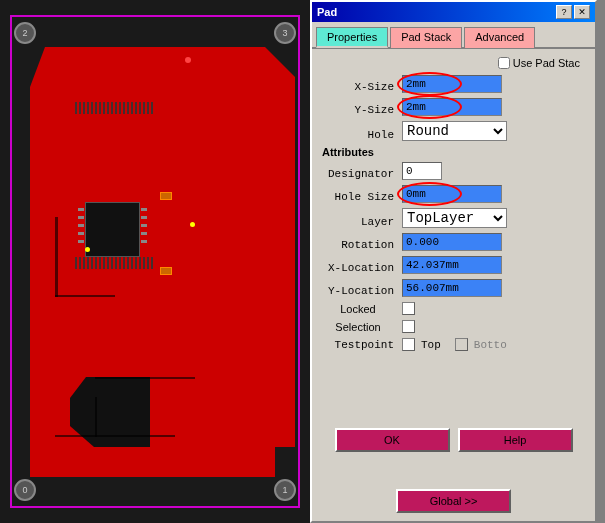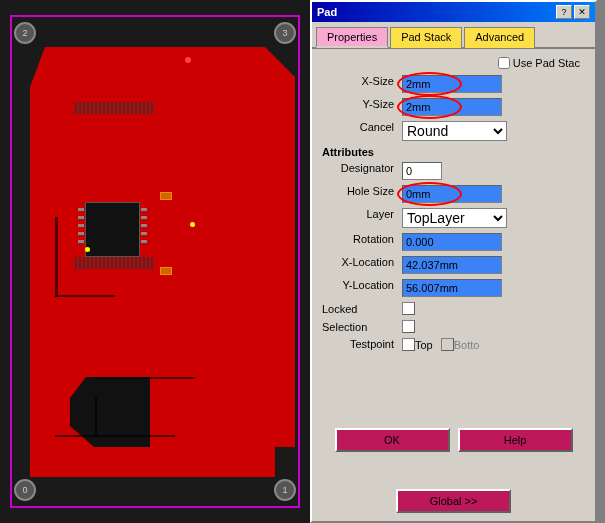--- a/index.html
+++ b/index.html
@@ -231,32 +231,32 @@
     
     .tab-bar {
       display: flex;
       padding: 4px 4px 0 4px;
       background: #d4d0c8;
       border-bottom: 2px solid #808080;
     }
 
     .tab {
       padding: 3px 10px;
-      background: #fde047;
+      background: #fca5a5;
       border: 1px solid #808080;
       border-bottom: none;
       margin-right: 2px;
       cursor: pointer;
       font-size: 11px;
       position: relative;
       top: 1px;
     }
 
     .tab.active {
-      background: #f9a8d4;
+      background: #5eead4;
       border-bottom: 2px solid #d4d0c8;
       z-index: 1;
       font-weight: normal;
     }
 
     .tab-content {
       padding: 8px 10px;
     }
 
     
@@ -270,22 +270,23 @@
 
     .use-pad-row input[type=checkbox] {
       margin-right: 3px;
       width: 12px;
       height: 12px;
     }
 
     
     .form-row {
       display: flex;
-      align-items: flex-start;
+      align-items: flex-end;
       margin-bottom: 5px;
+      font-family: Liberation Mono, monospace;
     }
 
     .form-label {
       width: 80px;
       text-align: right;
       padding-right: 8px;
       font-size: 11px;
     }
 
     .form-input {
@@ -335,21 +336,21 @@
 
     
     .checkbox-row {
       display: flex;
       align-items: center;
       margin-bottom: 5px;
     }
 
     .checkbox-label {
       width: 80px;
-      text-align: left;
+      text-align: center;
       padding-right: 8px;
       font-size: 11px;
     }
 
     .win-checkbox {
       width: 13px;
       height: 13px;
       border: 1px solid #606060;
       border-top-color: #808080;
       border-left-color: #808080;
@@ -387,20 +388,21 @@
       cursor: pointer;
       display: flex;
       align-items: center;
       justify-content: center;
       margin-top: 32px;
     }
 
     .testpoint-row {
       display: flex;
       align-items: center;
+      gap: 6px;
     }
 
     .tp-disabled {
       color: #808080;
     }
   </style>
 </head>
 <body>
 
 <div class="pcb-area">
@@ -489,21 +491,21 @@
 
     <div class="form-row">
       <span class="form-label">Y-Size</span>
       <div class="input-wrapper" style="position:relative;">
         <input type="text" class="form-input" value="2mm" style="">
         <div style="position:absolute; top:-3px; left:-5px; width:65px; height:24px; border:2px solid red; border-radius:50%; pointer-events:none;"></div>
       </div>
     </div>
 
     <div class="form-row">
-      <span class="form-label">Cancel</span>
+      <span class="form-label">Hole</span>
       <select class="form-select">
         <option>Round</option>
         <option>Rectangular</option>
         <option>Octagonal</option>
       </select>
     </div>
 
     <div class="section-header">Attributes</div>
 
     <div class="form-row">

